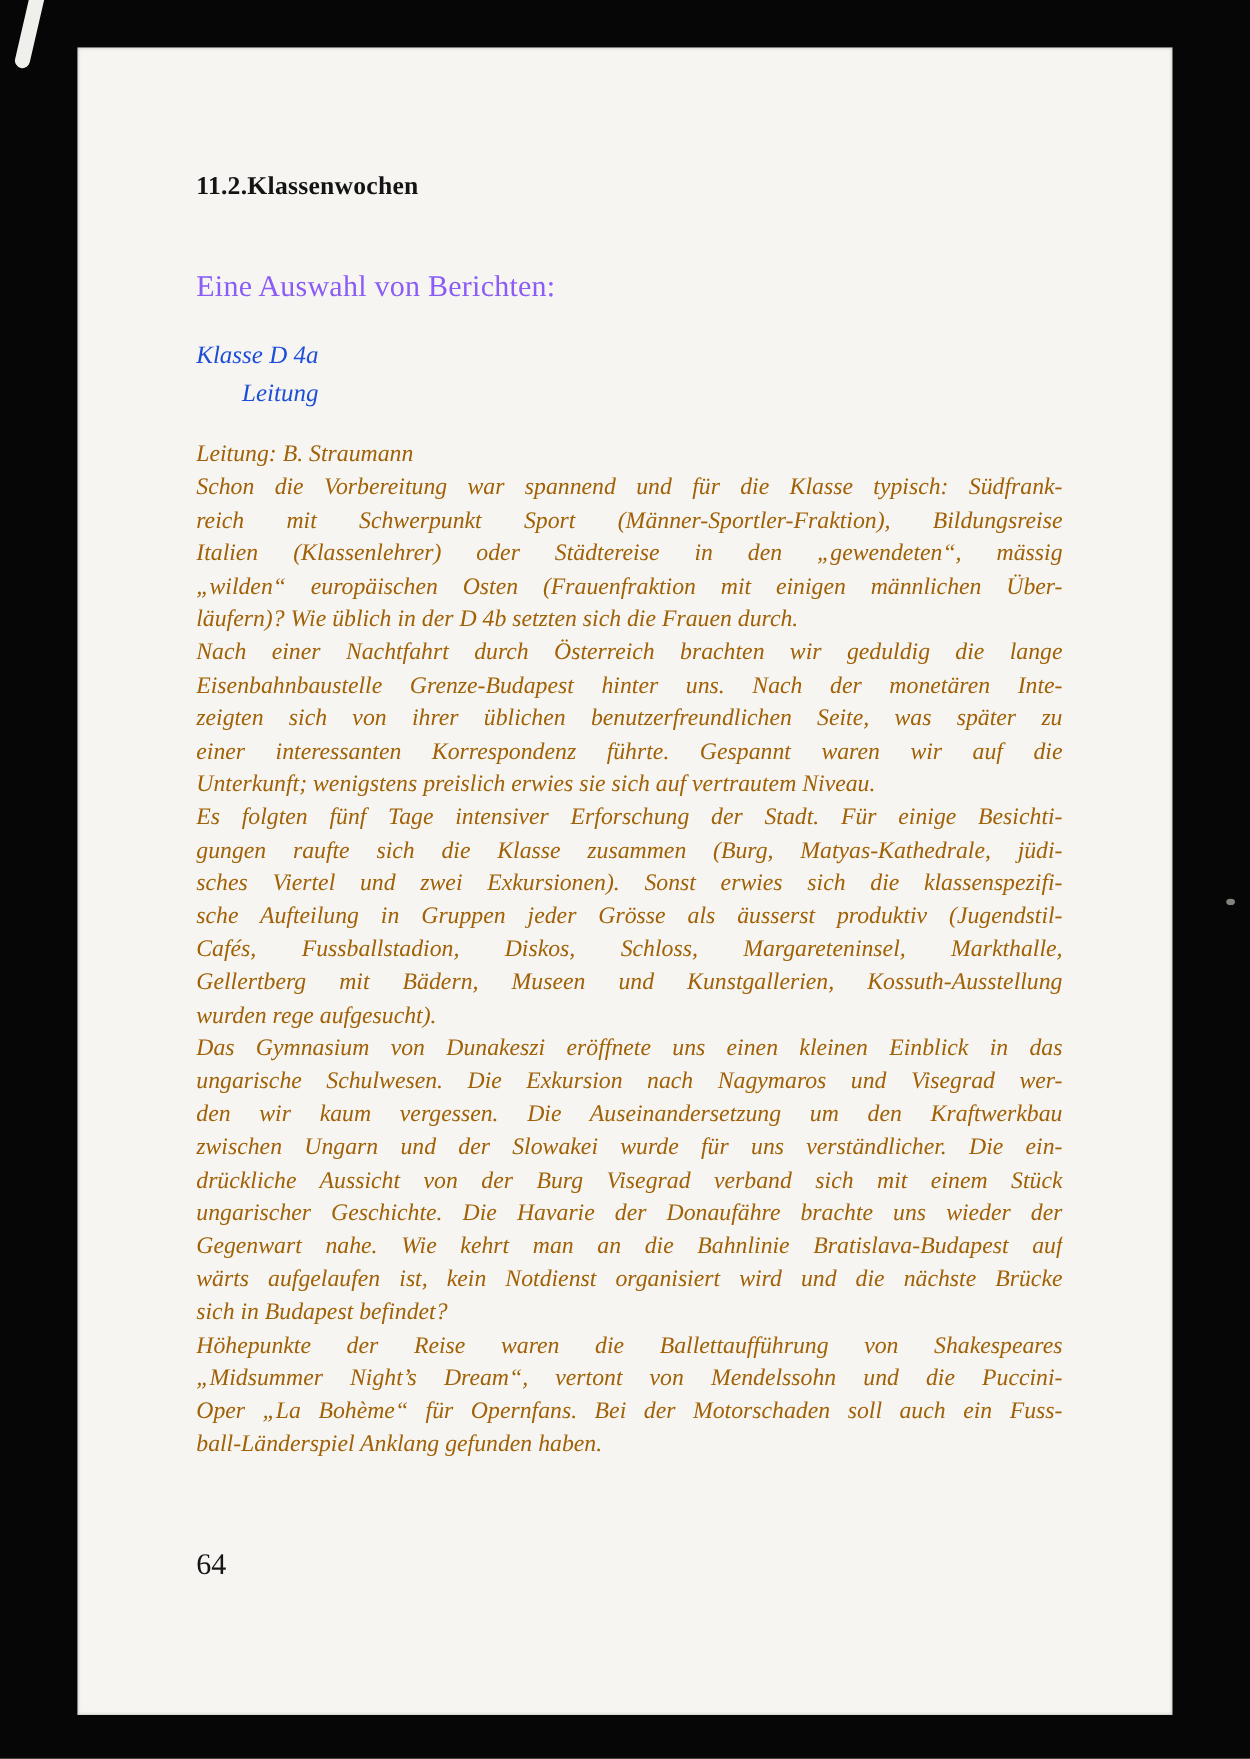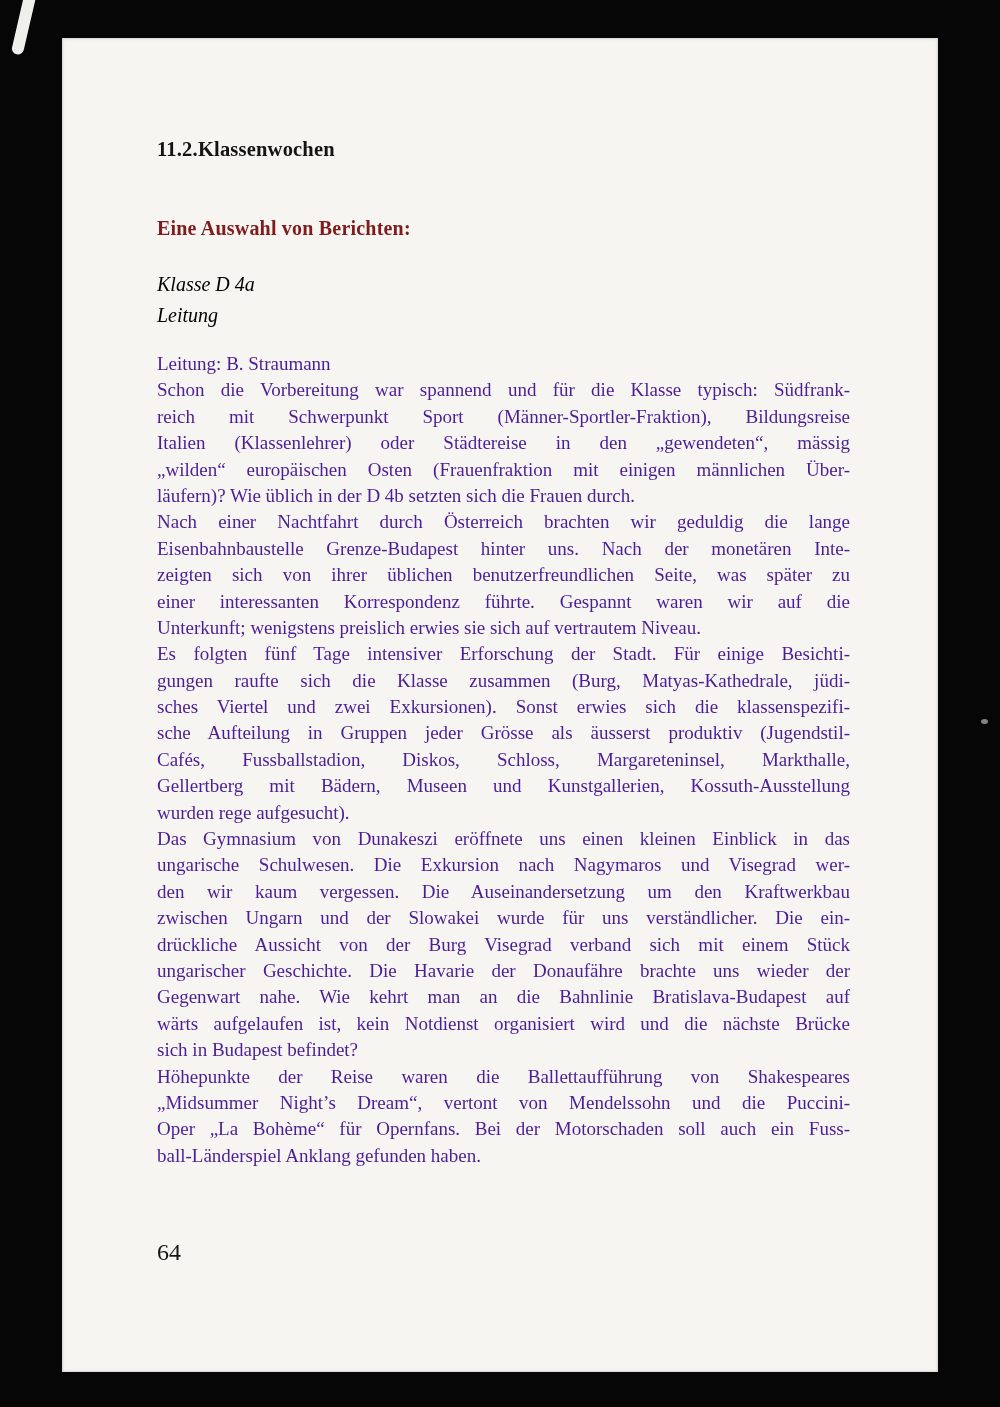--- a/index.html
+++ b/index.html
@@ -27,41 +27,43 @@
     font-size: 20.5px;
     font-weight: bold;
     color: #141414;
     letter-spacing: 0.2px;
   }
   .section-number { display: inline-block; }
   .subtitle {
     position: absolute;
     top: 179px;
     left: 95px;
-    font-size: 20px;
-    font-weight: bold;
-    color: #7f1d1d;
+    font-size: 24px;
+    font-weight: normal;
+    color: #8b5cf6;
     letter-spacing: 0.2px;
   }
   .class-info {
     position: absolute;
     top: 231px;
     left: 95px;
     font-size: 20px;
     font-style: italic;
-    color: #000000;
+    color: #1d4ed8;
     line-height: 31px;
+    text-align: right;
   }
   .body-text {
     position: absolute;
     top: 313px;
     left: 95px;
     width: 693px;
     font-size: 19px;
-    color: #4c1d95;
+    color: #a16207;
+    font-style: italic;
   }
   .line {
     height: 26.4px;
     line-height: 26.4px;
     overflow: hidden;
     text-align: justify;
   }
   
   .line::after { content: ""; display: inline-block; width: 100%; }
   .line.last { text-align: left; }

